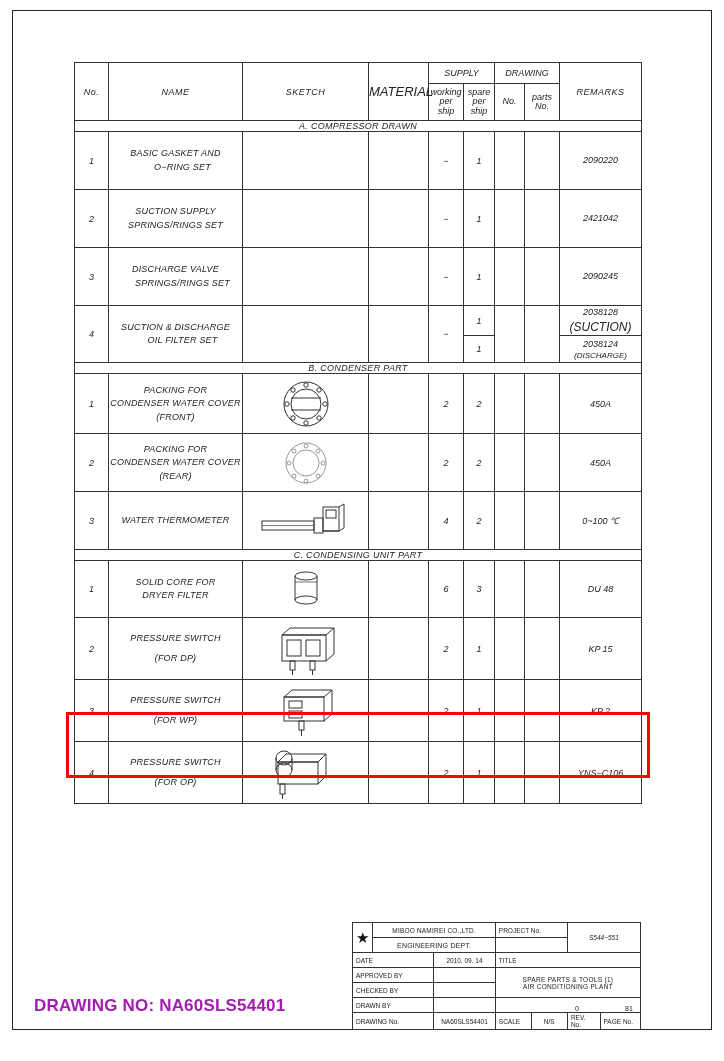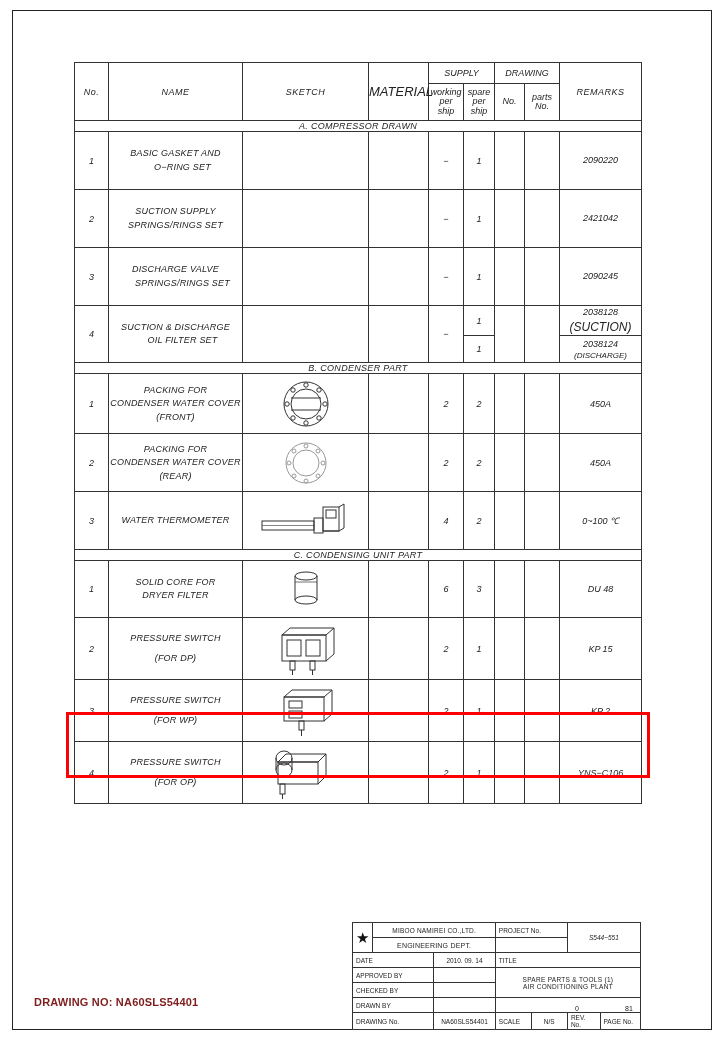--- a/index.html
+++ b/index.html
@@ -145,23 +145,23 @@
   }
   .star {
     font-size: 15px;
     line-height: 1;
     color: #111;
   }
   .drawing-no {
     position: absolute;
     left: 34px;
     top: 996px;
-    font-size: 11px;
+    font-size: 17px;
     font-weight: bold;
-    color: #7f1d1d;
+    color: #a21caf;
     letter-spacing: 0.2px;
     text-align: center;
   }
   svg { display: block; }
 </style>
 </head>
 <body>
 
 <div class="page-border"></div>
 

